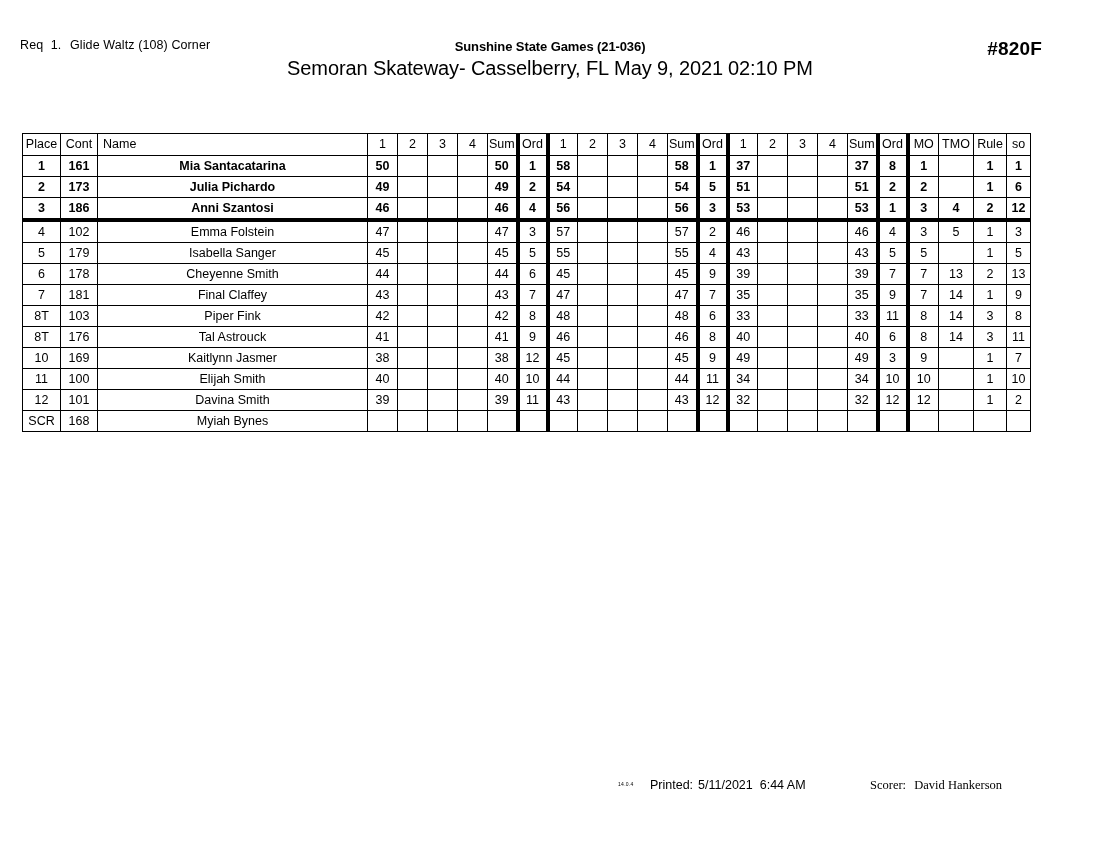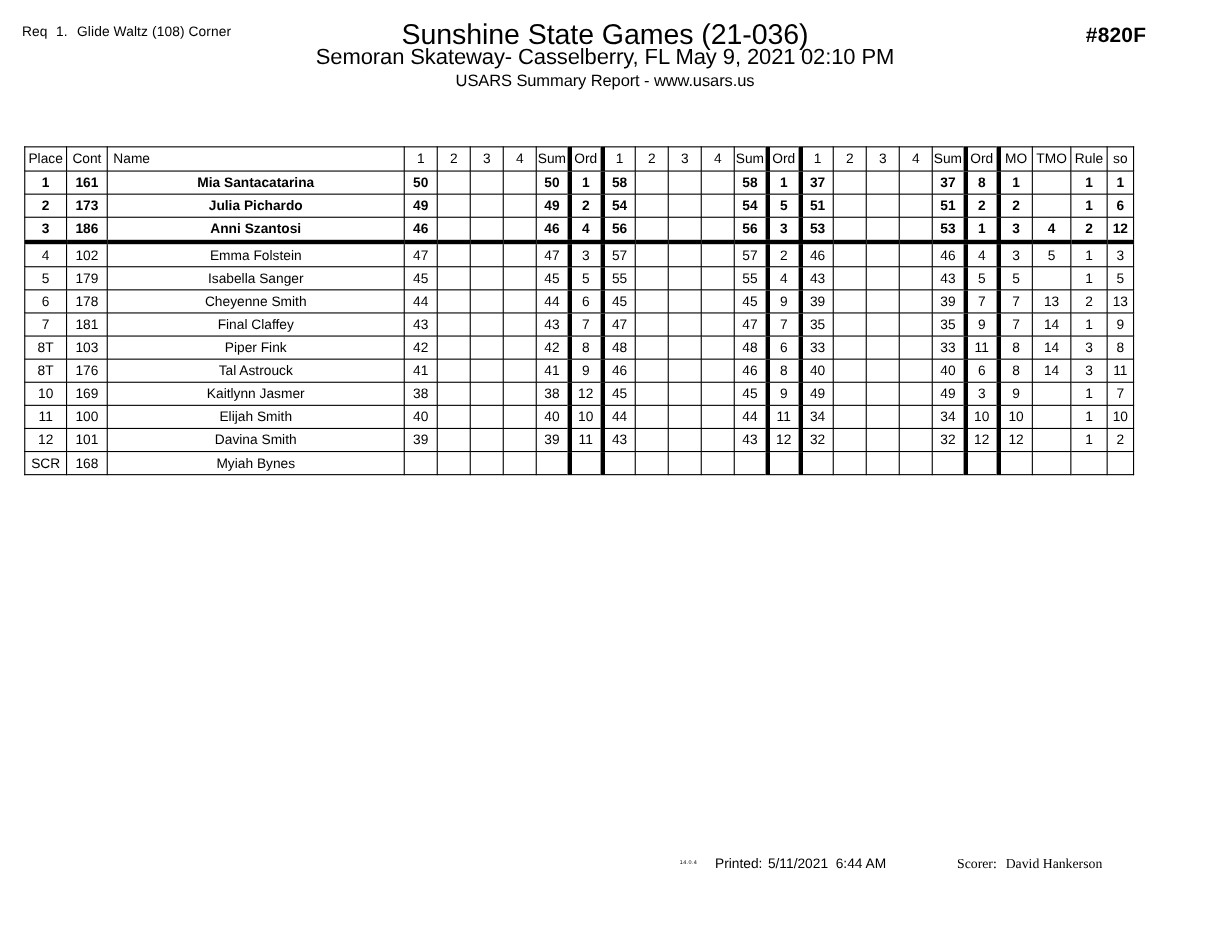--- a/index.html
+++ b/index.html
@@ -14,20 +14,21 @@
     font-family: "Liberation Sans", sans-serif;
     color: #000000;
     position: relative;
     overflow: hidden;
   }
 
   
   .page-header {
     position: relative;
     height: 118px;
+    margin-top: 16px;
   }
   .req-line {
     position: absolute;
     left: 20px;
     top: 22px;
     font-size: 12.5px;
     white-space: nowrap;
     letter-spacing: 0.1px;
   }
   .req-line .req-word { margin-right: 4px; }
@@ -43,22 +44,22 @@
   }
 
   .title-block {
     position: absolute;
     left: 0;
     right: 0;
     top: 20px;
     text-align: center;
   }
   .title-main {
-    font-size: 26px;
-    font-weight: normal;
+    font-size: 13px;
+    font-weight: bold;
     line-height: 22px;
     letter-spacing: -0.1px;
   }
   .title-venue {
     font-size: 20px;
     line-height: 21px;
     letter-spacing: -0.1px;
   }
   .title-venue .sep { display: inline-block; width: 5px; }
   .title-event {
@@ -191,21 +192,20 @@
     <span>Glide Waltz (108) Corner</span>
   </div>
 
   <div class="code-badge">#820F</div>
 
   <div class="title-block">
     <div class="title-main">Sunshine State Games (21-036)</div>
     <div class="title-venue">
       <span>Semoran Skateway- Casselberry, FL</span><span class="sep"></span><span>May 9, 2021</span><span class="sep"></span><span>02:10 PM</span>
     </div>
-    <div class="title-report">USARS Summary Report - www.usars.us</div>
   </div>
 
 </div>
 
 <div class="table-wrap">
   <table class="score">
     <colgroup>
       <col class="c-place">
         <col class="c-cont">
         <col class="c-name">

